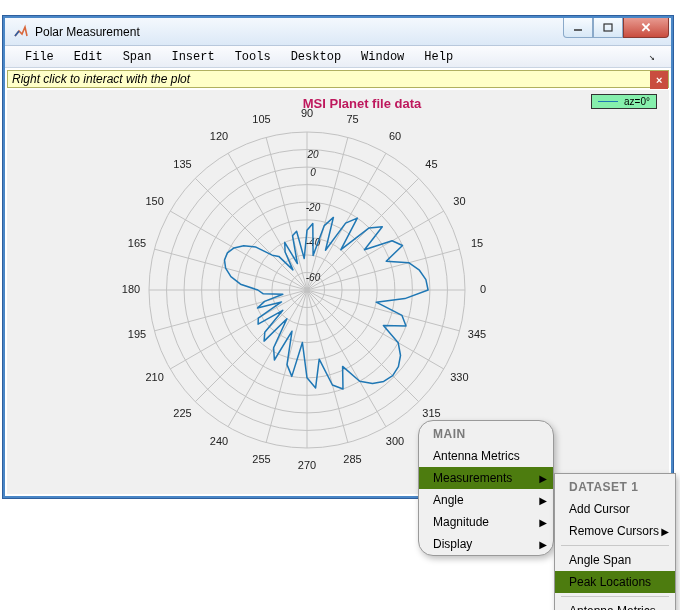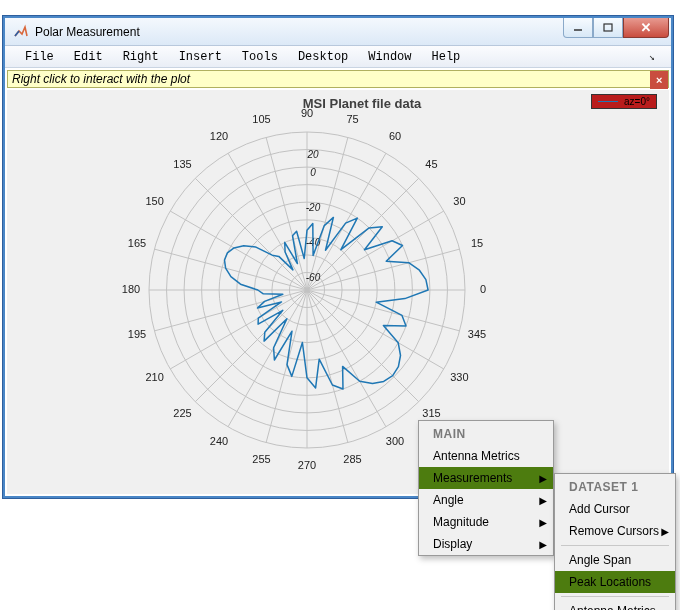--- a/index.html
+++ b/index.html
@@ -68,25 +68,25 @@
     position:absolute; right:0; top:0; width:18px; height:18px;
     background:#c94d3f; color:#fff; display:flex; align-items:center; justify-content:center;
     font-weight:bold; font-size:11px;
   }
   .plot-area {
     position:absolute; left:4px; top:74px; right:4px; bottom:4px;
     background:#f0f0f0;
   }
   .plot-title {
     position:absolute; left:0; right:0; top:6px;
-    text-align:center; font-weight:bold; font-size:13px; color:#404040;padding-left:48px;
+    text-align:center; font-weight:bold; font-size:13px; color:#be185d;padding-left:48px;
   }
   .legend-box {
     position:absolute; right:12px; top:4px;
-    border:1px solid #333; background:#b91c1c;
+    border:1px solid #333; background:#86efac;
     display:flex; align-items:center; padding:1px 6px; font-size:10px;
   }
   .legend-swatch { width:20px; height:0; border-top:1.5px solid #1f77b4; margin-right:6px;}
   svg.polar { position:absolute; left:0; top:0; }
   .angle-label { font-size:11px; fill:#222; text-anchor:middle; dominant-baseline:middle; }
   .radial-label { font-size:10px; fill:#222; font-style:italic; text-anchor:middle; dominant-baseline:middle;}
   .radial-ring { fill:none; stroke:#c2c2c2; stroke-width:1;}
   .spoke { stroke:#c2c2c2; stroke-width:1;}
   .pattern { fill:none; stroke:#1f77b4; stroke-width:1.5; stroke-linejoin:round;}
 
@@ -108,21 +108,21 @@
     position:relative;
   }
   .ctxmenu .item.hl { background:#4d7c0f; }
   .ctxmenu .item .arrow {
     position:absolute; right:6px; top:50%; transform:translateY(-50%);
     font-size:10px; color:#000;
   }
   .ctxmenu .sep {
     height:1px; background:#c8c8c8; margin:3px 6px;
   }
-  #menu-main { left:418px; top:420px; width:136px; }
+  #menu-main { left:418px; top:420px; width:136px;border-radius:15px; }
   #menu-sub  { left:554px; top:473px; width:122px; }
 </style>
 </head>
 <body>
 
 <div class="outer-frame">
   <div class="titlebar">
     <span class="app-icon">
       <svg width="16" height="16" viewBox="0 0 16 16">
         <path d="M2 12 L6 7 L9 10 L12 3 L14 12" fill="none" stroke="#d9673b" stroke-width="1.6"></path>
@@ -141,21 +141,21 @@
             <rect x="1" y="1" width="8" height="7" fill="none" stroke="#333" stroke-width="1.2"></rect>
           </svg>
       </div>
       <div class="winbtn close">✕</div>
     </div>
   </div>
 
   <div class="menubar">
     <span>File</span>
     <span>Edit</span>
-    <span>Right</span>
+    <span>Span</span>
     <span>Insert</span>
     <span>Tools</span>
     <span>Desktop</span>
     <span>Window</span>
     <span>Help</span>
     <span class="expand">↘</span>
   </div>
 
   <div class="hintbar">
     <span>Right click to interact with the plot</span>

